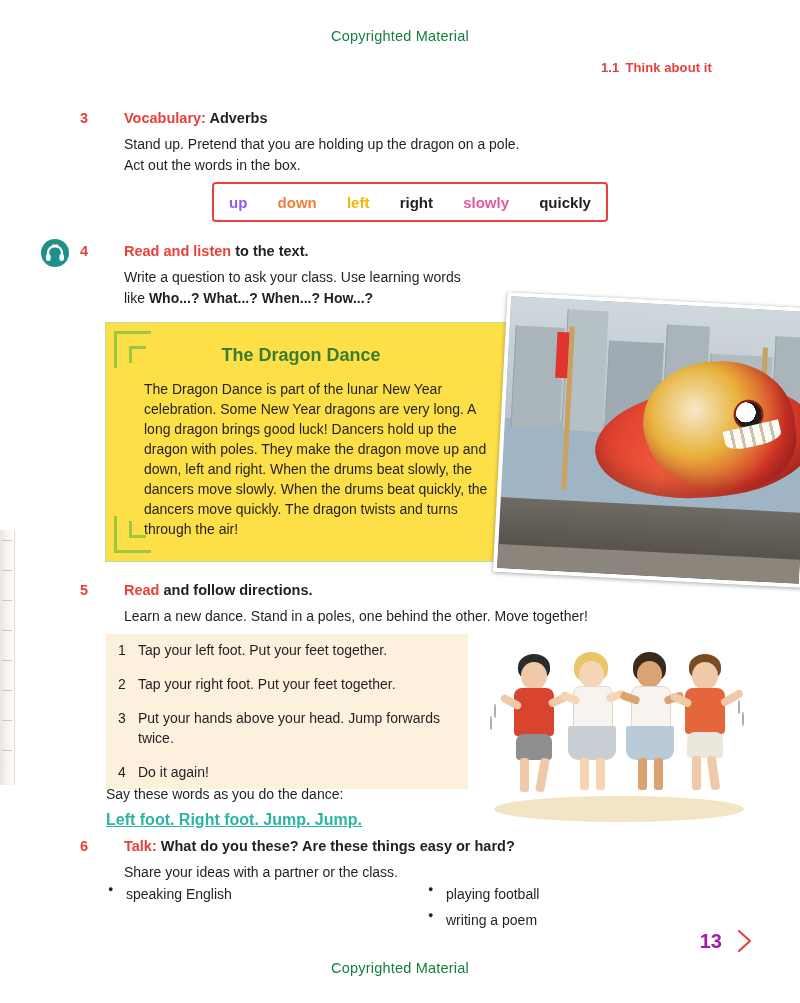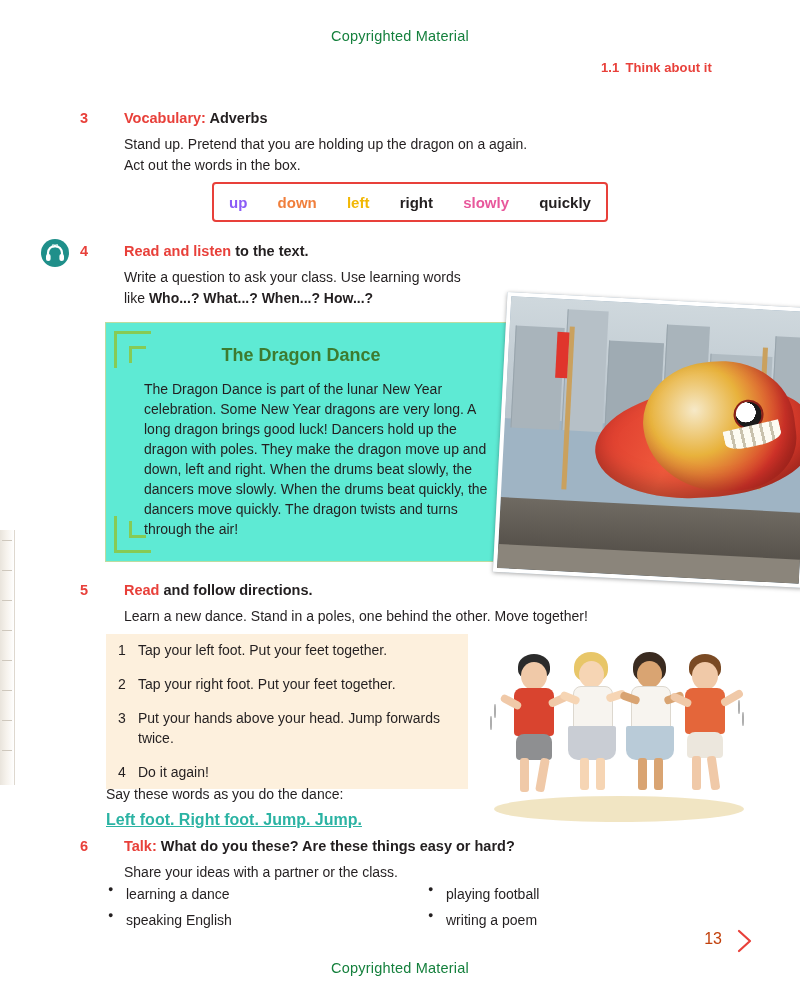--- a/index.html
+++ b/index.html
@@ -122,21 +122,21 @@
     height: 30px;
   }
 
   
   .read-panel {
     position: absolute;
     left: 105px;
     top: 322px;
     width: 412px;
     height: 240px;
-    background: #5eead4;
+    background: #fde047;
     border: 1px solid #bcdca0;
     box-sizing: border-box;
   }
   .read-panel .corner {
     position: absolute;
     width: 34px;
     height: 34px;
     border: 3px solid #8dc63f;
     opacity: 0.85;
   }
@@ -341,23 +341,23 @@
     color: #231f20;
   }
   .bullets .col-left { position: absolute; left: 0; top: 0; width: 300px; }
   .bullets .col-right { position: absolute; left: 320px; top: 0; width: 240px; }
 
   
   .page-number {
     position: absolute;
     right: 78px;
     top: 930px;
-    font-size: 16px;
-    font-weight: normal;
-    color: #c2410c;
+    font-size: 20px;
+    font-weight: bold;
+    color: #a21caf;
   }
   .next-arrow {
     position: absolute;
     right: 44px;
     top: 928px;
     width: 22px;
     height: 26px;
   }
 </style>
 </head>
@@ -380,21 +380,21 @@
   <div class="ln" style="top:220px"></div>
 </div>
 
 <div class="ex" style="top:110px; width:620px;">
   <div class="ex-num">3</div>
   <div class="ex-body">
     <p class="ex-title">
       <span class="red">Vocabulary:</span>
       <span>Adverbs</span>
     </p>
-    <p class="ex-text">Stand up. Pretend that you are holding up the dragon on a again.</p>
+    <p class="ex-text">Stand up. Pretend that you are holding up the dragon on a pole.</p>
     <p class="ex-text">Act out the words in the box.</p>
   </div>
 </div>
 
 <div class="word-box">
   <span style="color:#8b5cf6">up</span>
   <span style="color:#f07f3c">down</span>
   <span style="color:#f2b705">left</span>
   <span style="color:#231f20">right</span>
   <span style="color:#e8589c">slowly</span>
@@ -550,21 +550,20 @@
       <span class="red">Talk:</span>
       <span>What do you these? Are these things easy or hard?</span>
     </p>
     <p class="ex-text">Share your ideas with a partner or the class.</p>
   </div>
 </div>
 
 <div class="bullets">
   <div class="col-left">
     <ul>
-      <li>learning a dance</li>
       <li>speaking English</li>
     </ul>
   </div>
   <div class="col-right">
     <ul>
       <li>playing football</li>
       <li>writing a poem</li>
     </ul>
   </div>
 </div>

